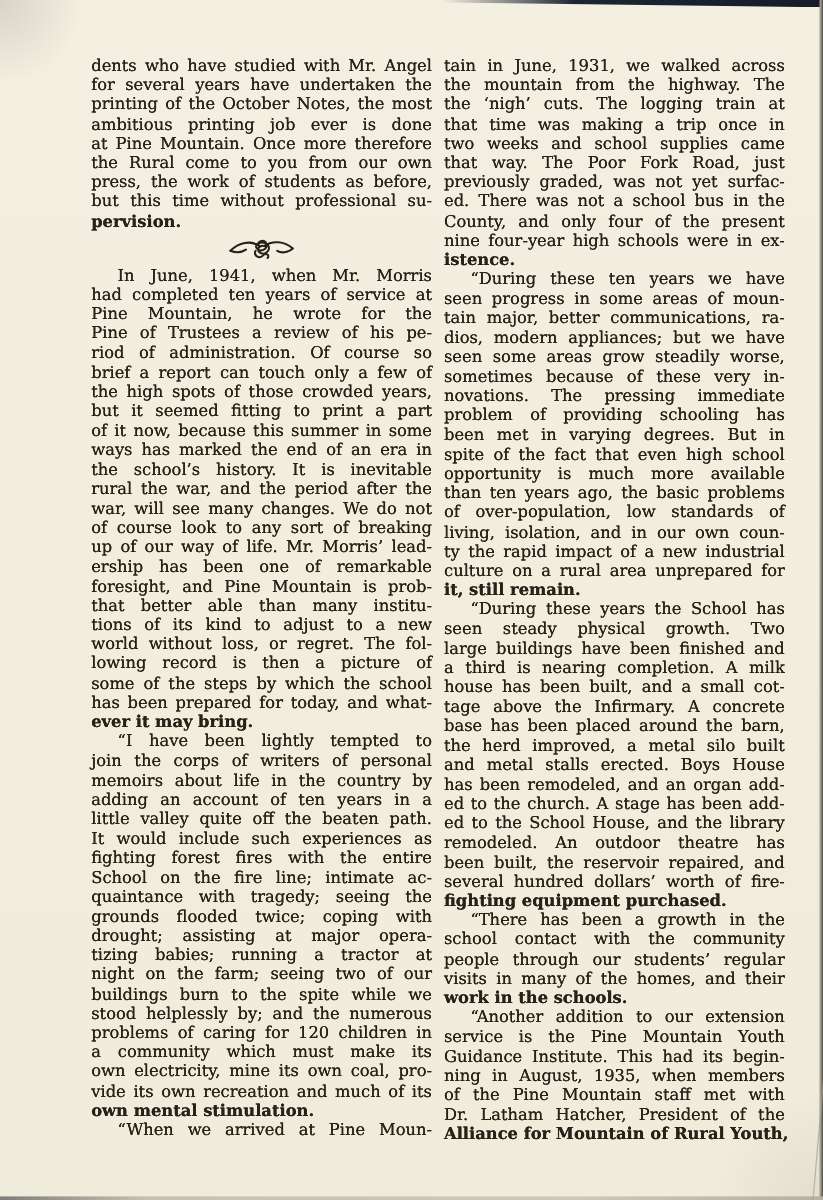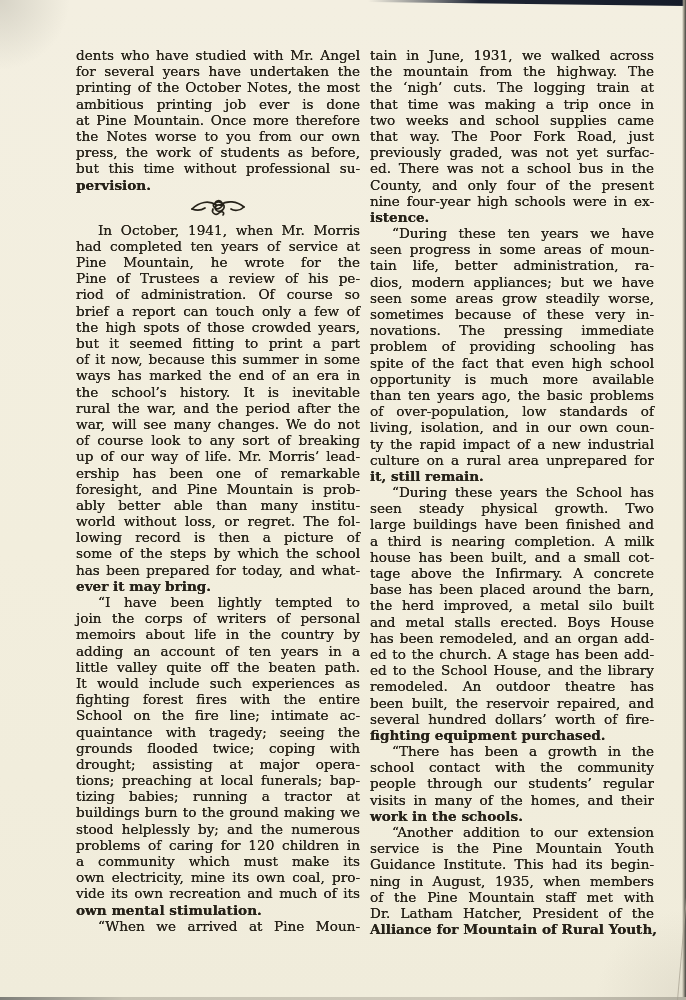--- a/index.html
+++ b/index.html
@@ -99,77 +99,78 @@
 <div class="scan-corner-fold"></div>
 
 <div class="page-content">
   <div class="column">
       <div class="paragraph">
         <div class="line">dents who have studied with Mr. Angel</div>
         <div class="line">for several years have undertaken the</div>
         <div class="line">printing of the October Notes, the most</div>
         <div class="line">ambitious printing job ever is done</div>
         <div class="line">at Pine Mountain. Once more therefore</div>
-        <div class="line">the Notes worse to you from our own</div>
+        <div class="line">the Rural come to you from our own</div>
         <div class="line">press, the work of students as before,</div>
         <div class="line">but this time without professional su-</div>
         <div class="line last">pervision.</div>
       </div>
       <div class="ornament">
   <svg width="58" height="22" viewBox="0 0 58 22" xmlns="http://www.w3.org/2000/svg">
     <g fill="none" stroke="#262219" stroke-width="1.7" stroke-linecap="round">
       <path d="M3,12 C10,5 20,3 27,8"></path>
       <path d="M55,10 C48,4 38,3 31,8"></path>
       <path d="M27,8 C24,4 31,2 33,6 C35,10 28,14 25,10 C22,6 30,3 34,7 C38,11 31,17 27,13 C24,10 29,6 33,9"></path>
       <path d="M3,12 C8,14 13,13 16,11"></path>
       <path d="M55,10 C51,14 45,14 42,12"></path>
       <path d="M24,12 C22,16 27,19 30,16 C33,13 36,16 34,18"></path>
     </g>
   </svg>
 </div>
       <div class="paragraph">
-        <div class="line indent">In October, 1941, when Mr. Morris</div>
+        <div class="line indent">In June, 1941, when Mr. Morris</div>
         <div class="line">had completed ten years of service at</div>
         <div class="line">Pine Mountain, he wrote for the</div>
         <div class="line">Pine of Trustees a review of his pe-</div>
         <div class="line">riod of administration.  Of course so</div>
         <div class="line">brief a report can touch only a few of</div>
         <div class="line">the high spots of those crowded years,</div>
         <div class="line">but it seemed fitting to print a part</div>
         <div class="line">of it now, because this summer in some</div>
         <div class="line">ways has marked the end of an era in</div>
         <div class="line">the school’s history.  It is inevitable</div>
         <div class="line">rural the war, and the period after the</div>
         <div class="line">war, will see many changes. We do not</div>
         <div class="line">of course look to any sort of breaking</div>
         <div class="line">up of our way of life. Mr. Morris’ lead-</div>
         <div class="line">ership has been one of remarkable</div>
         <div class="line">foresight, and Pine Mountain is prob-</div>
-        <div class="line">ably better able than many institu-</div>
+        <div class="line">that better able than many institu-</div>
+        <div class="line">tions of its kind to adjust to a new</div>
         <div class="line">world without loss, or regret. The fol-</div>
         <div class="line">lowing record is then a picture of</div>
         <div class="line">some of the steps by which the school</div>
         <div class="line">has been prepared for today, and what-</div>
         <div class="line last">ever it may bring.</div>
       </div>
       <div class="paragraph">
         <div class="line indent">“I have been lightly tempted to</div>
         <div class="line">join the corps of writers of personal</div>
         <div class="line">memoirs about life in the country by</div>
         <div class="line">adding an account of ten years in a</div>
         <div class="line">little valley quite off the beaten path.</div>
         <div class="line">It would include such experiences as</div>
         <div class="line">fighting forest fires with the entire</div>
         <div class="line">School on the fire line; intimate ac-</div>
         <div class="line">quaintance with tragedy; seeing the</div>
         <div class="line">grounds flooded twice; coping with</div>
         <div class="line">drought; assisting at major opera-</div>
-        <div class="line">tions; preaching at local funerals; bap-</div>
         <div class="line">tizing babies; running a tractor at</div>
-        <div class="line">buildings burn to the ground making we</div>
+        <div class="line">night on the farm; seeing two of our</div>
+        <div class="line">buildings burn to the spite while we</div>
         <div class="line">stood helplessly by; and the numerous</div>
         <div class="line">problems of caring for 120 children in</div>
         <div class="line">a community which must make its</div>
         <div class="line">own electricity, mine its own coal, pro-</div>
         <div class="line">vide its own recreation and much of its</div>
         <div class="line last">own mental stimulation.</div>
       </div>
       <div class="paragraph">
         <div class="line indent">“When we arrived at Pine Moun-</div>
         <div class="line last">&nbsp;</div>
@@ -185,26 +186,27 @@
         <div class="line">that way.  The Poor Fork Road, just</div>
         <div class="line">previously graded, was not yet surfac-</div>
         <div class="line">ed. There was not a school bus in the</div>
         <div class="line">County, and only four of the present</div>
         <div class="line">nine four-year high schools were in ex-</div>
         <div class="line last">istence.</div>
       </div>
       <div class="paragraph">
         <div class="line indent">“During these ten years we have</div>
         <div class="line">seen progress in some areas of moun-</div>
-        <div class="line">tain life, better administration, ra-</div>
+        <div class="line">tain major, better communications, ra-</div>
         <div class="line">dios, modern appliances; but we have</div>
         <div class="line">seen some areas grow steadily worse,</div>
         <div class="line">sometimes because of these very in-</div>
         <div class="line">novations.  The pressing immediate</div>
         <div class="line">problem of providing schooling has</div>
+        <div class="line">been met in varying degrees.  But in</div>
         <div class="line">spite of the fact that even high school</div>
         <div class="line">opportunity is much more available</div>
         <div class="line">than ten years ago, the basic problems</div>
         <div class="line">of over-population, low standards of</div>
         <div class="line">living, isolation, and in our own coun-</div>
         <div class="line">ty the rapid impact of a new industrial</div>
         <div class="line">culture on a rural area unprepared for</div>
         <div class="line last">it, still remain.</div>
       </div>
       <div class="paragraph">

